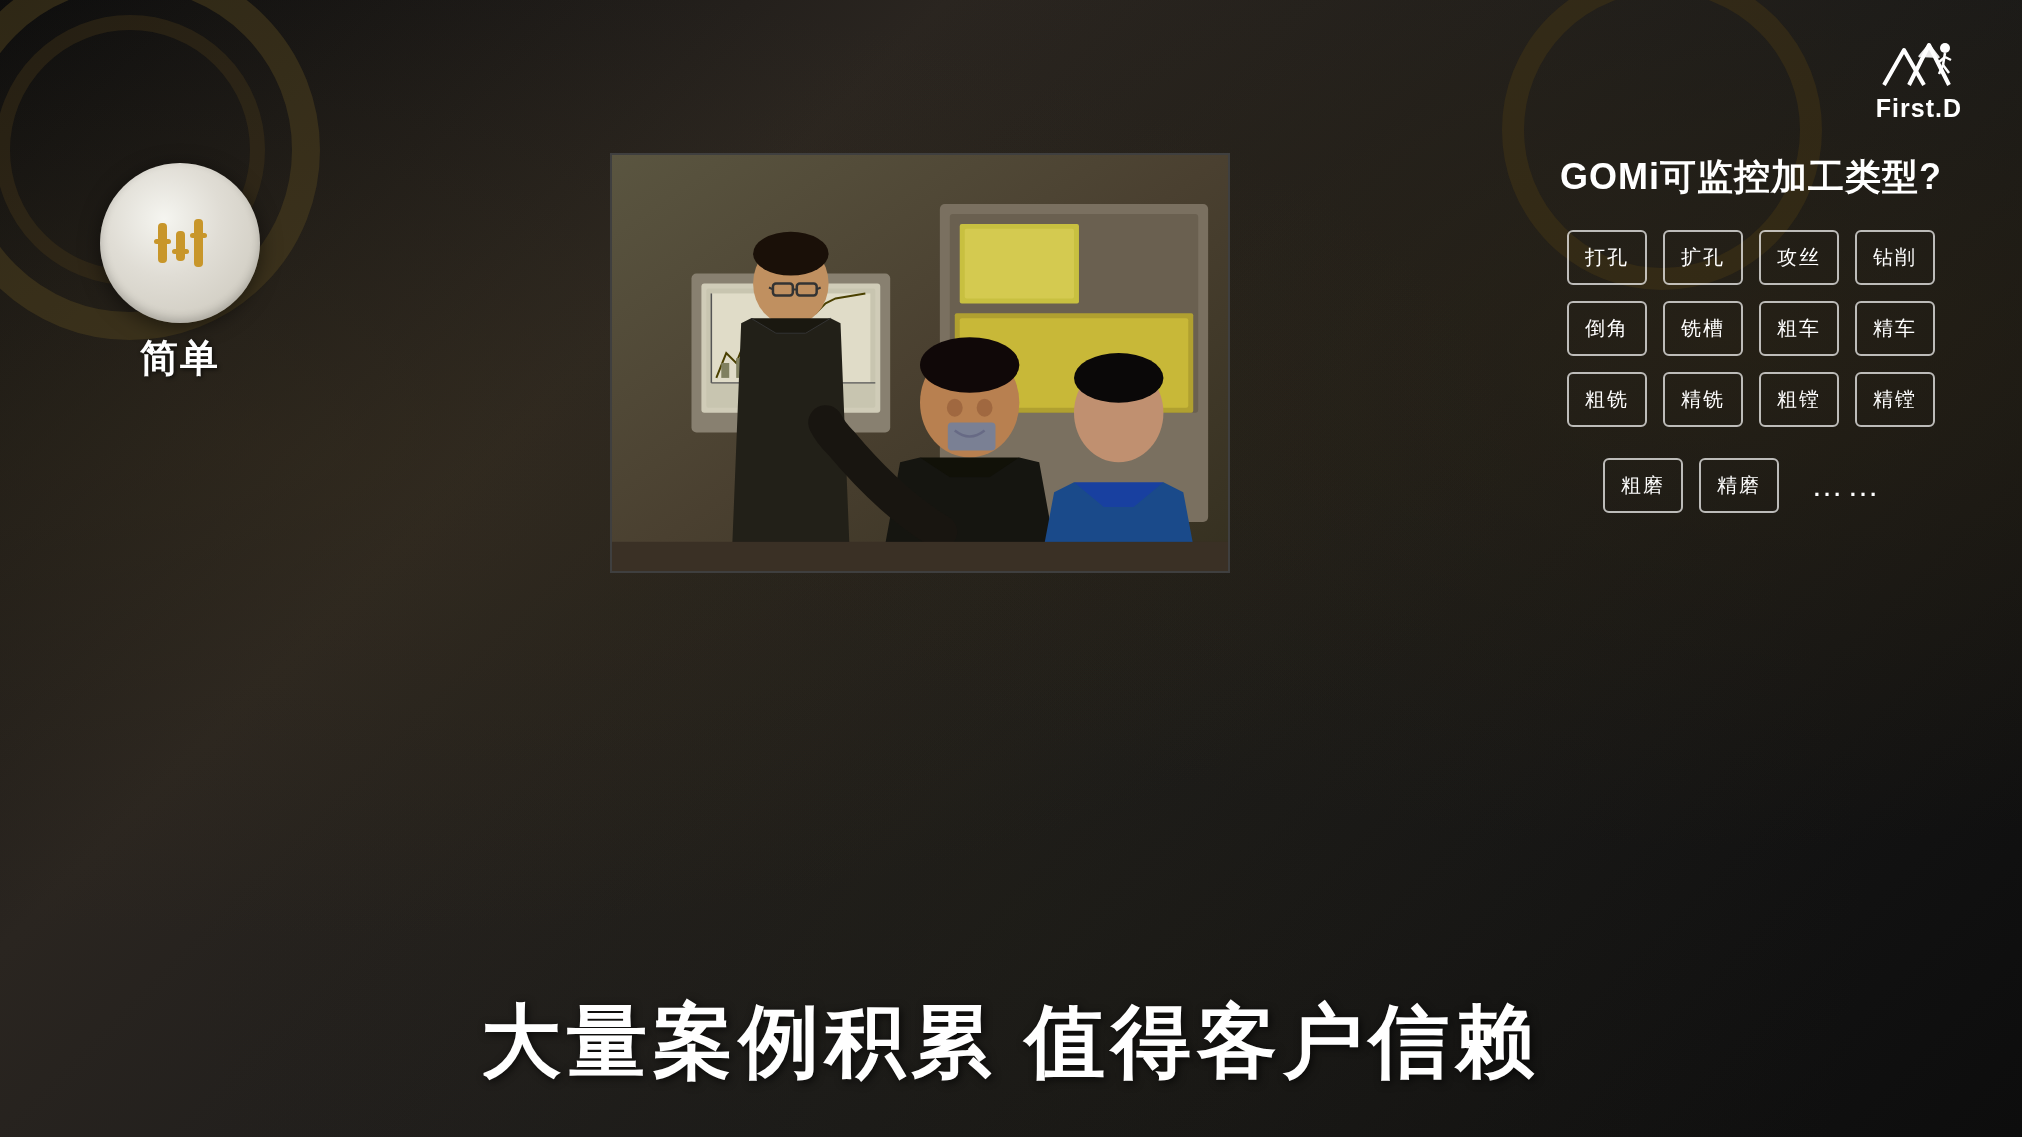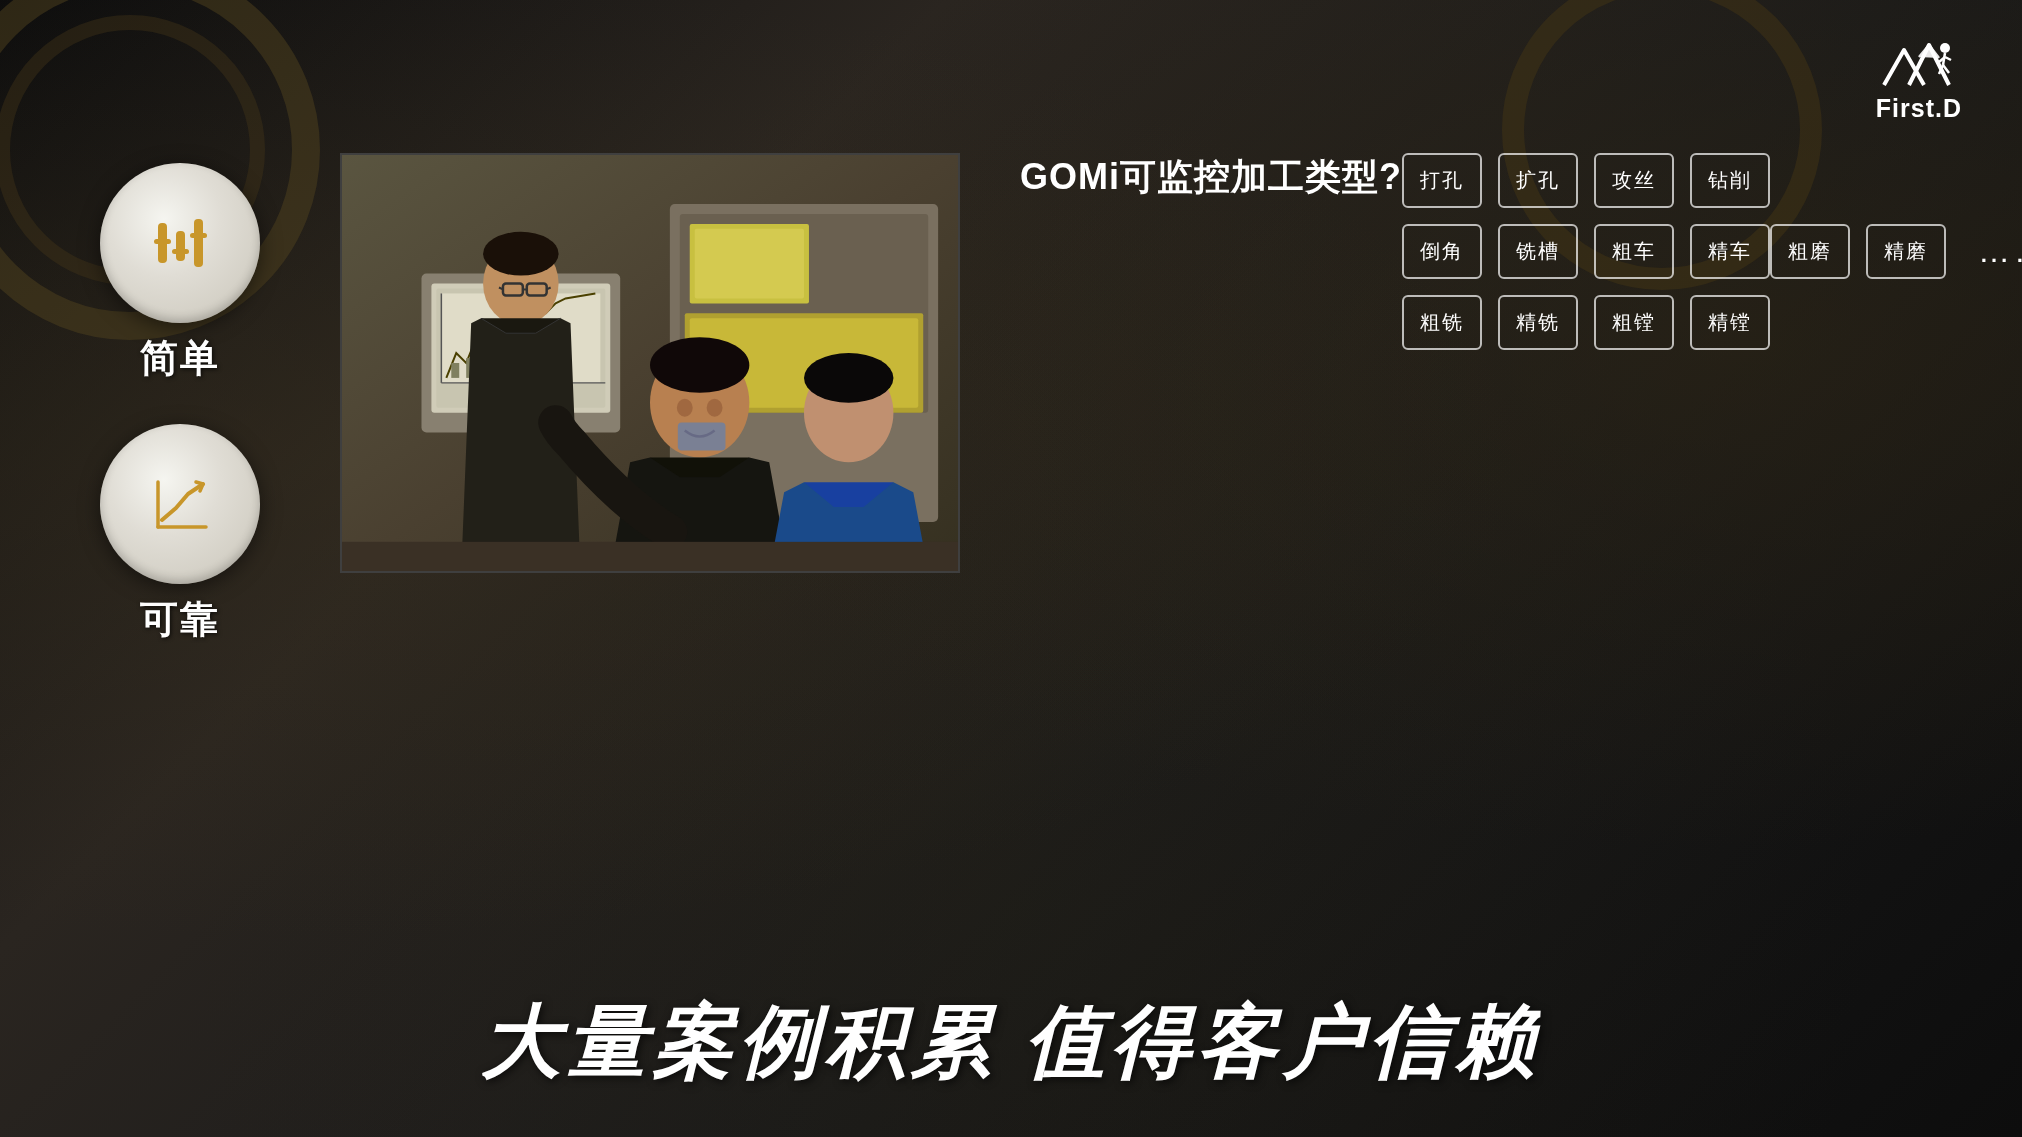--- a/index.html
+++ b/index.html
@@ -199,22 +199,24 @@
       position: absolute;
       inset: 0;
       background:
         linear-gradient(to bottom, #6a6050 0%, #5a5040 30%, #4a4030 60%, #3a3020 100%);
     }
 
     
     .right-col {
       min-width: 380px;
       display: flex;
-      flex-direction: row;
+      flex-direction: column;
+      gap: 28px;
       padding-top: 10px;
+      align-items: center;
     }
 
     .section-title {
       color: #ffffff;
       font-size: 36px;
       font-weight: 700;
       letter-spacing: 1px;
       white-space: nowrap;
     }
 
@@ -246,21 +248,20 @@
       padding-left: 16px;
       letter-spacing: 4px;
     }
 
     
     .bottom-banner {
       padding: 20px 104px 40px;
       display: flex;
       align-items: flex-end;
       justify-content: center;
-      font-style: italic;
     }
 
     .bottom-text {
       color: #ffffff;
       font-size: 80px;
       font-weight: 800;
       letter-spacing: 6px;
       text-shadow: 2px 2px 8px rgba(0,0,0,0.7);
       white-space: nowrap;
     }
@@ -319,35 +320,20 @@
 
             <rect x="6" y="28" width="17" height="5" rx="2.5" fill="#c8962a"></rect>
             <rect x="24" y="38" width="17" height="5" rx="2.5" fill="#c8962a"></rect>
             <rect x="42" y="22" width="17" height="5" rx="2.5" fill="#c8962a"></rect>
           </svg>
         </div>
         <span class="feature-label">简单</span>
       </div>
 
 
-      <div class="feature-item">
-        <div class="feature-circle">
-
-          <svg width="65" height="65" viewBox="0 0 65 65">
-
-            <line x1="10" y1="55" x2="58" y2="55" stroke="#c8962a" stroke-width="3.5" stroke-linecap="round"></line>
-            <line x1="10" y1="55" x2="10" y2="10" stroke="#c8962a" stroke-width="3.5" stroke-linecap="round"></line>
-
-            <polyline points="14,48 28,36 40,22 55,12" stroke="#c8962a" stroke-width="4" fill="none" stroke-linecap="round" stroke-linejoin="round"></polyline>
-
-            <polyline points="48,10 55,12 52,19" stroke="#c8962a" stroke-width="3.5" fill="none" stroke-linecap="round" stroke-linejoin="round"></polyline>
-          </svg>
-        </div>
-        <span class="feature-label">可靠</span>
-      </div>
 
     </div>
 
     <div class="center-col">
       <div class="video-frame">
         <div class="video-inner">
           <div class="scene-bg"></div>
 
           <svg style="position:absolute;inset:0;width:100%;height:100%;" viewBox="0 0 620 420" preserveAspectRatio="xMidYMid slice">
 

